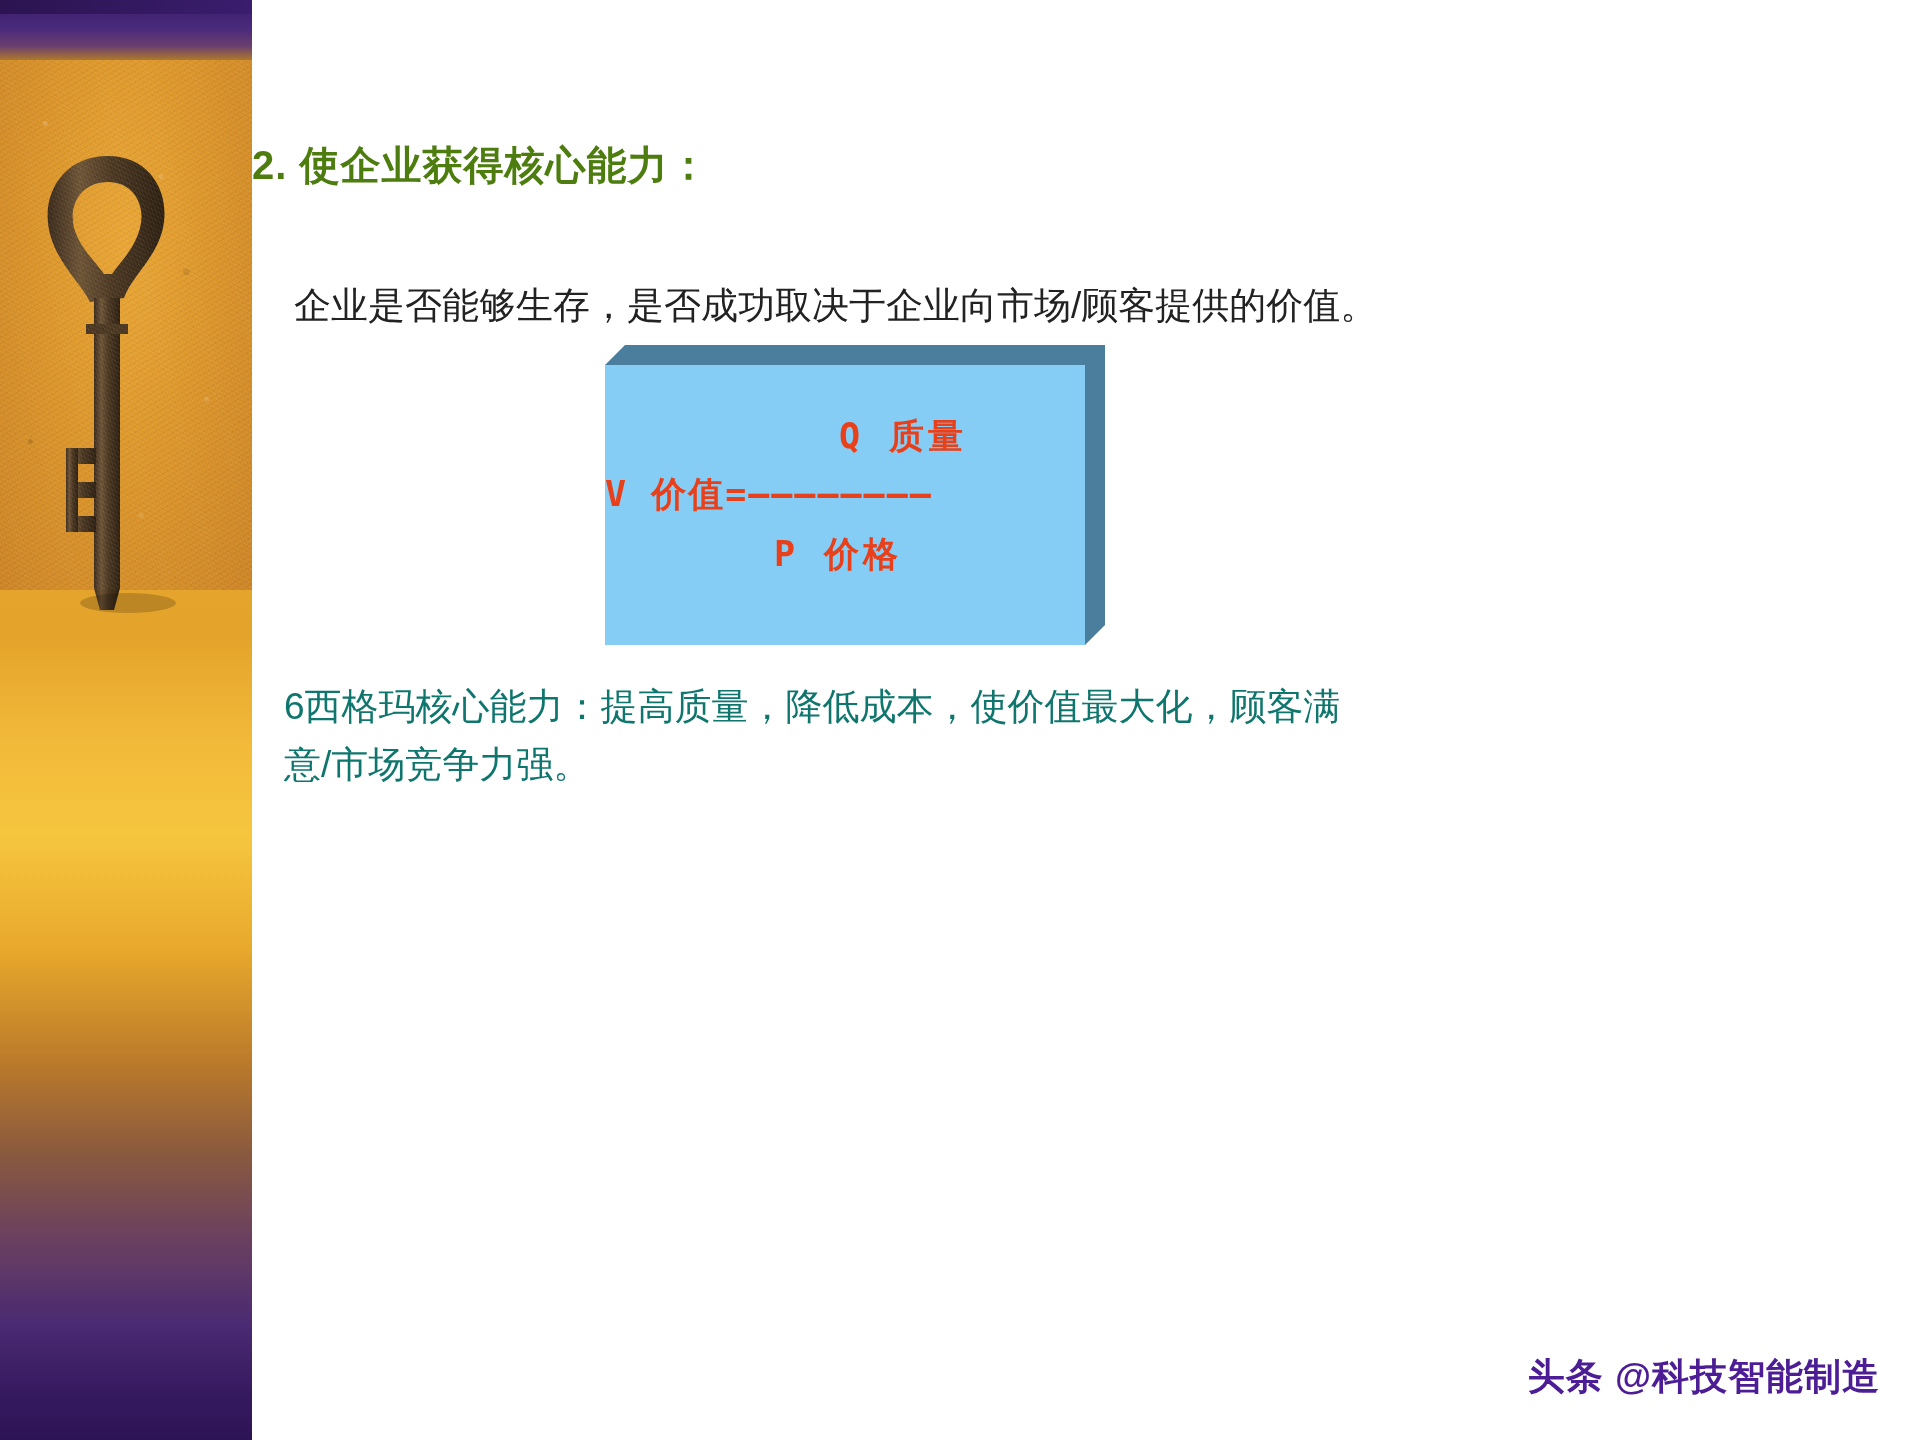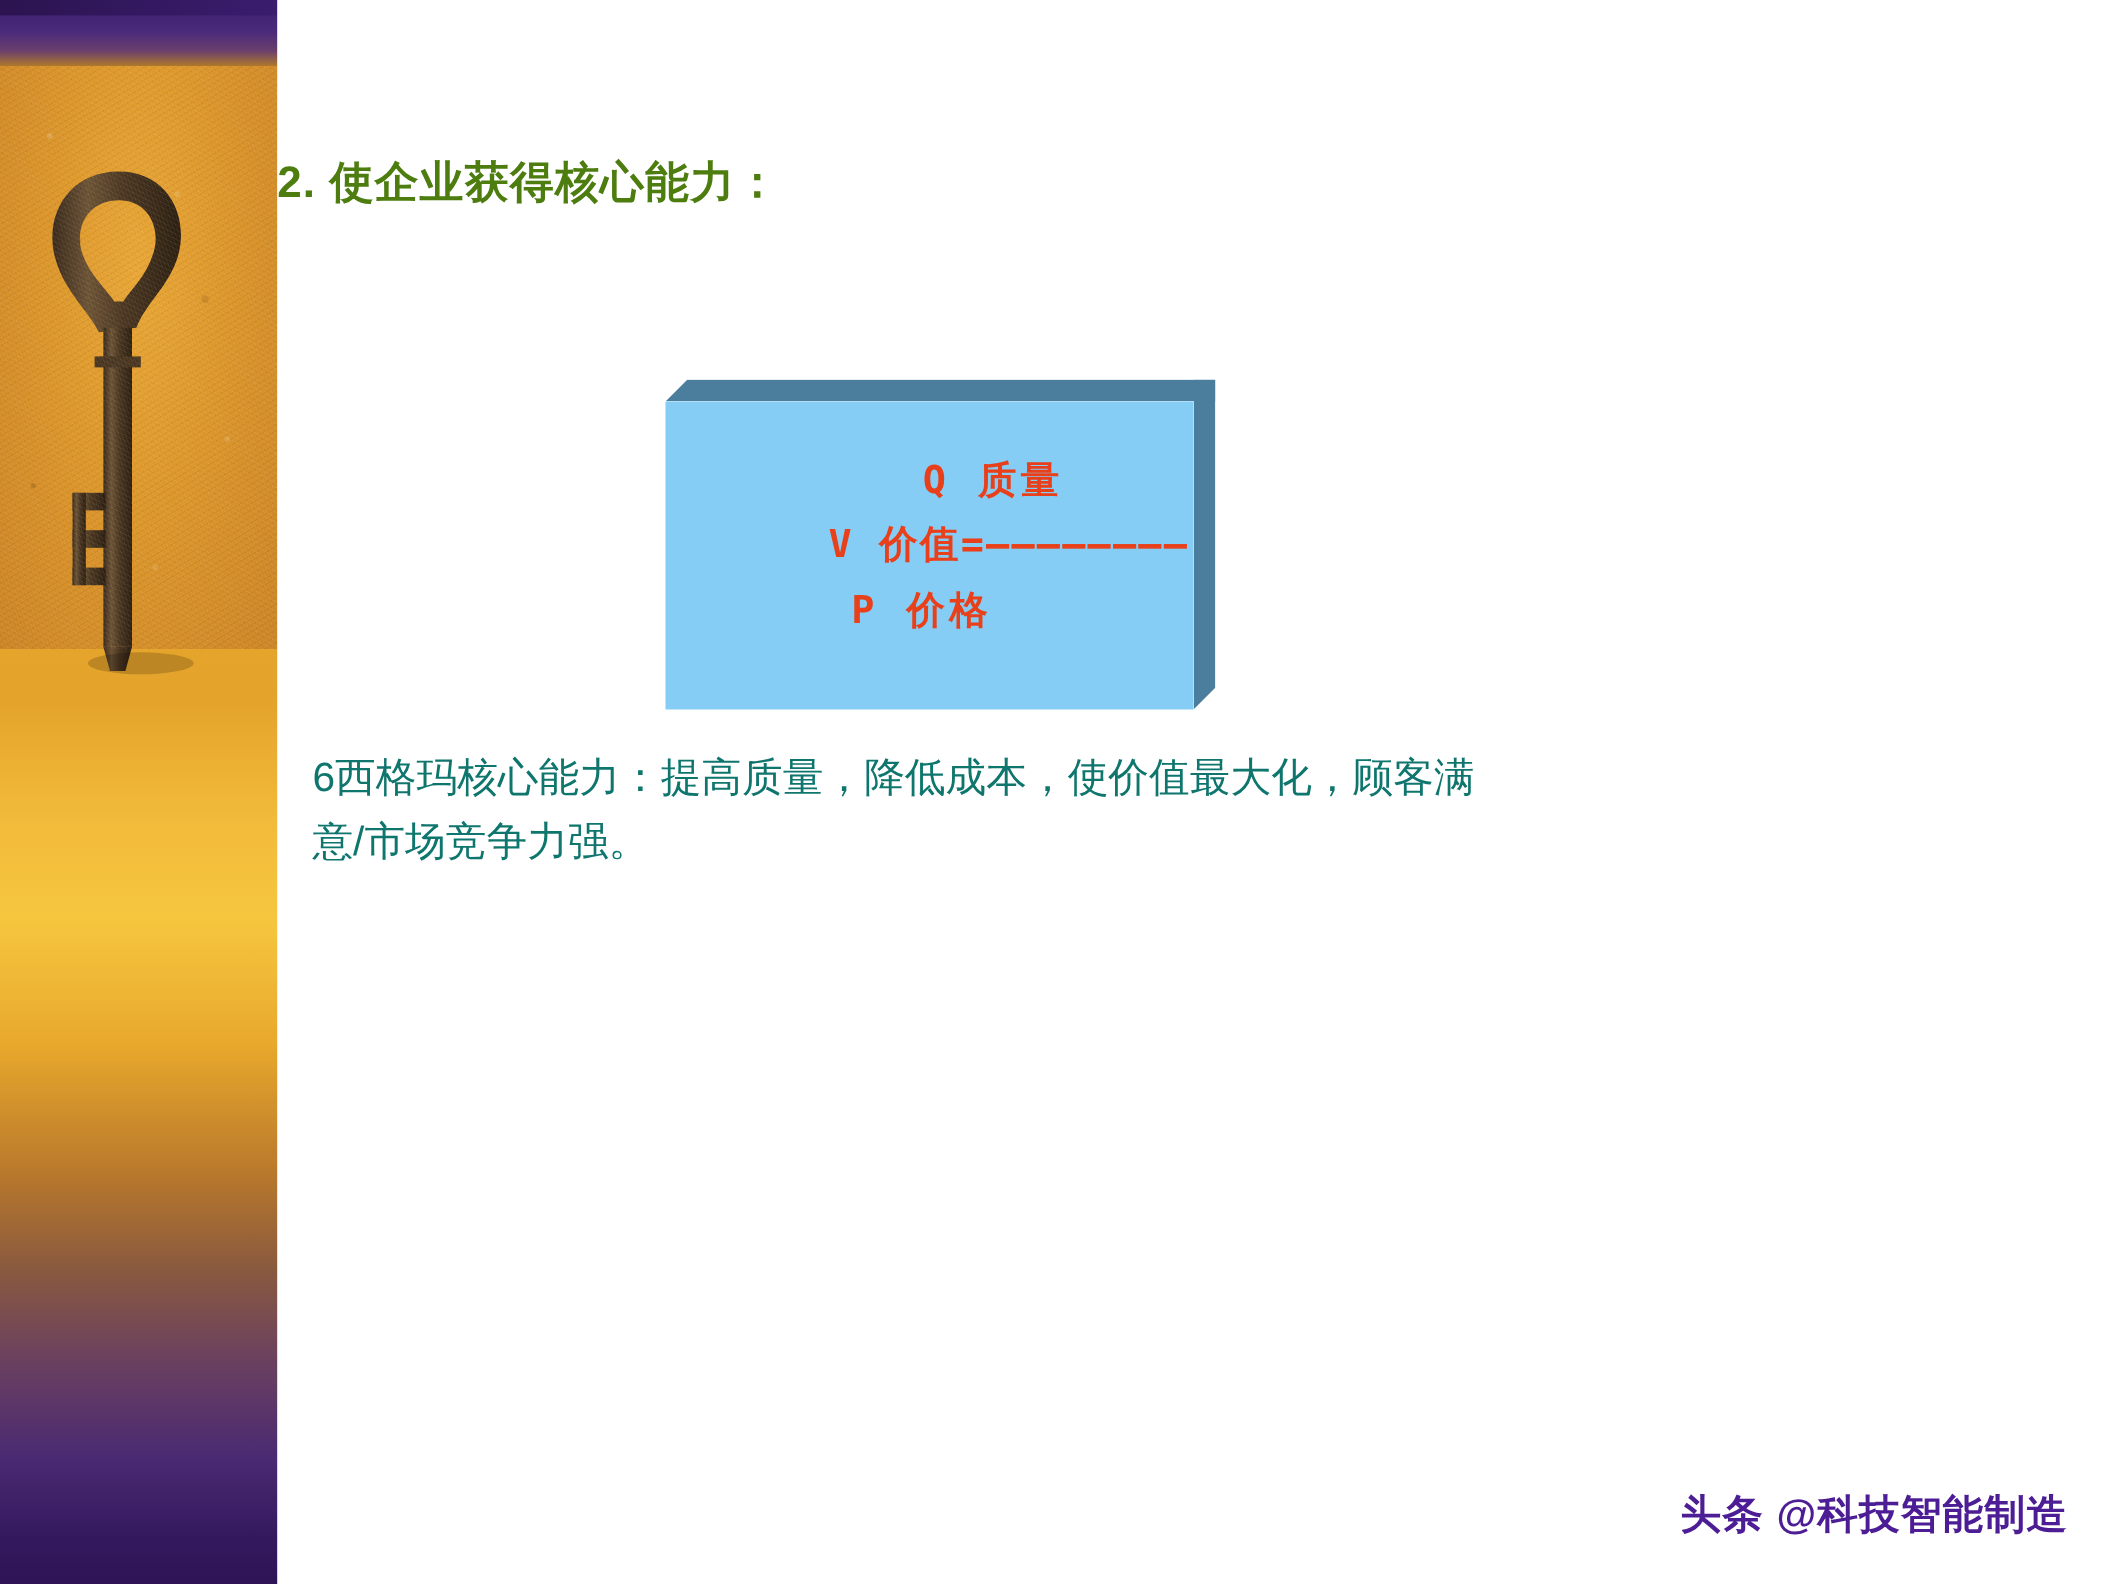--- a/index.html
+++ b/index.html
@@ -118,21 +118,21 @@
     color:#e8401a;
     font-weight:bold;
     font-family:"DejaVu Sans Mono","Liberation Mono",monospace;
   }
   #f-num{
     position:absolute;left:0;top:48px;width:496px;text-align:center;
     padding-left:100px;box-sizing:border-box;
     font-size:35px;letter-spacing:4px;
   }
   #f-main{
-    position:absolute;left:0;top:106px;width:476px;text-align:right;
+    position:absolute;left:0;top:106px;width:476px;text-align:left;
     font-size:35px;letter-spacing:2px;white-space:nowrap;
   }
   #f-den{
     position:absolute;left:0;top:166px;width:418px;text-align:center;
     padding-left:48px;box-sizing:border-box;
     font-size:35px;letter-spacing:4px;
   }
 
   #para-bottom{
     position:absolute;left:24px;top:678px;width:1420px;
@@ -186,21 +186,21 @@
     </svg>
   </div>
   <div id="sidebar-divider"></div>
 </div>
 
 <div id="content">
 
   <div id="title">2. 使企业获得核心能力：</div>
 
   <div id="para-top">
-    <span class="indent"></span><br>
+    <span class="indent"></span><span>企业是否能够生存，是否成功取决于企业向市场/顾客提供的价值。</span><br>
   </div>
 
   <div id="formula-box">
     <div id="box-top"></div>
     <div id="box-side"></div>
     <div id="box-front"></div>
     <div id="formula">
       <div id="f-num">Q  质量</div>
       <div id="f-main">V  价值=————————</div>
       <div id="f-den">P  价格</div>

